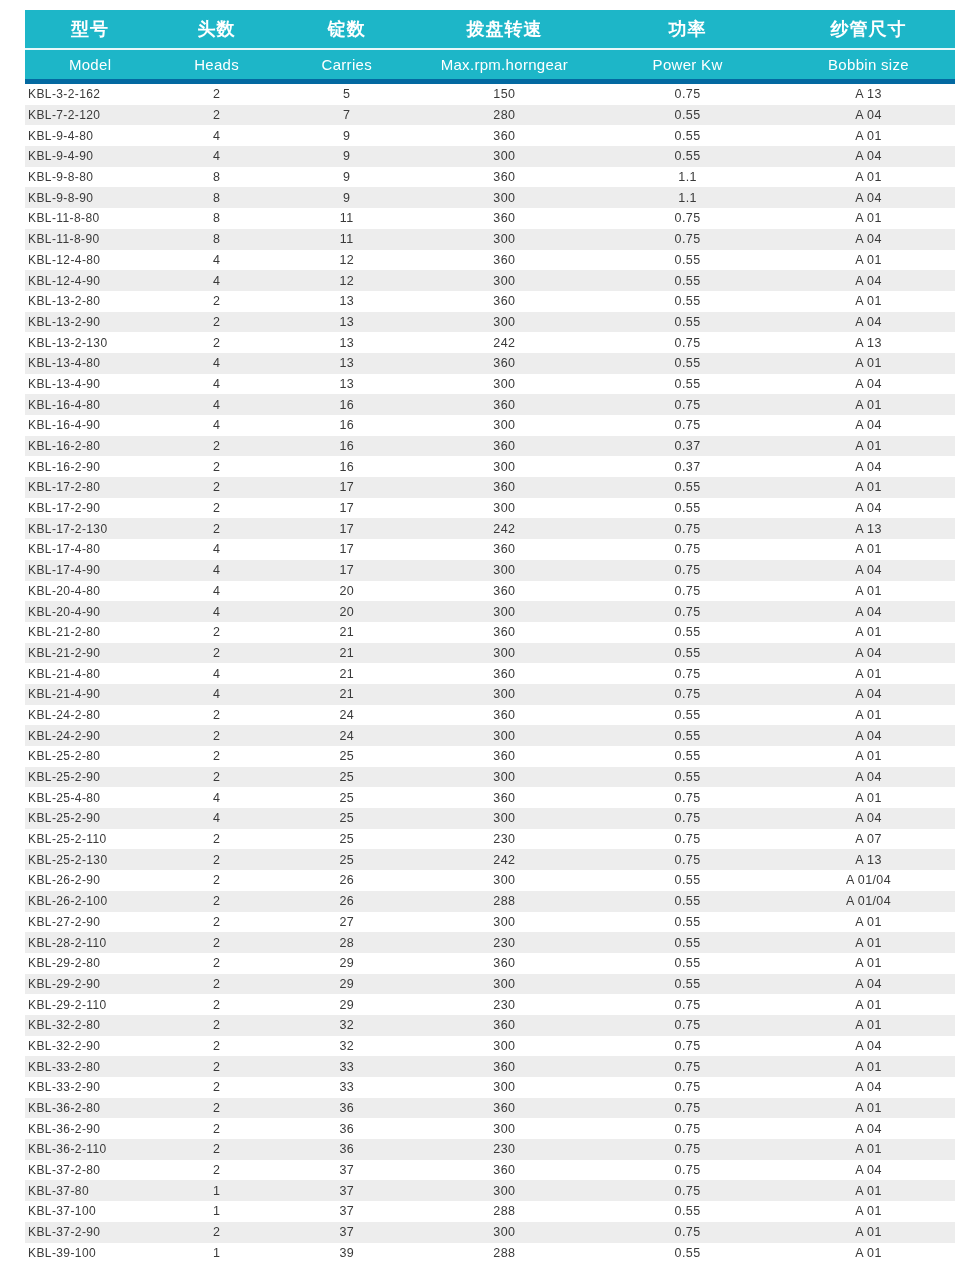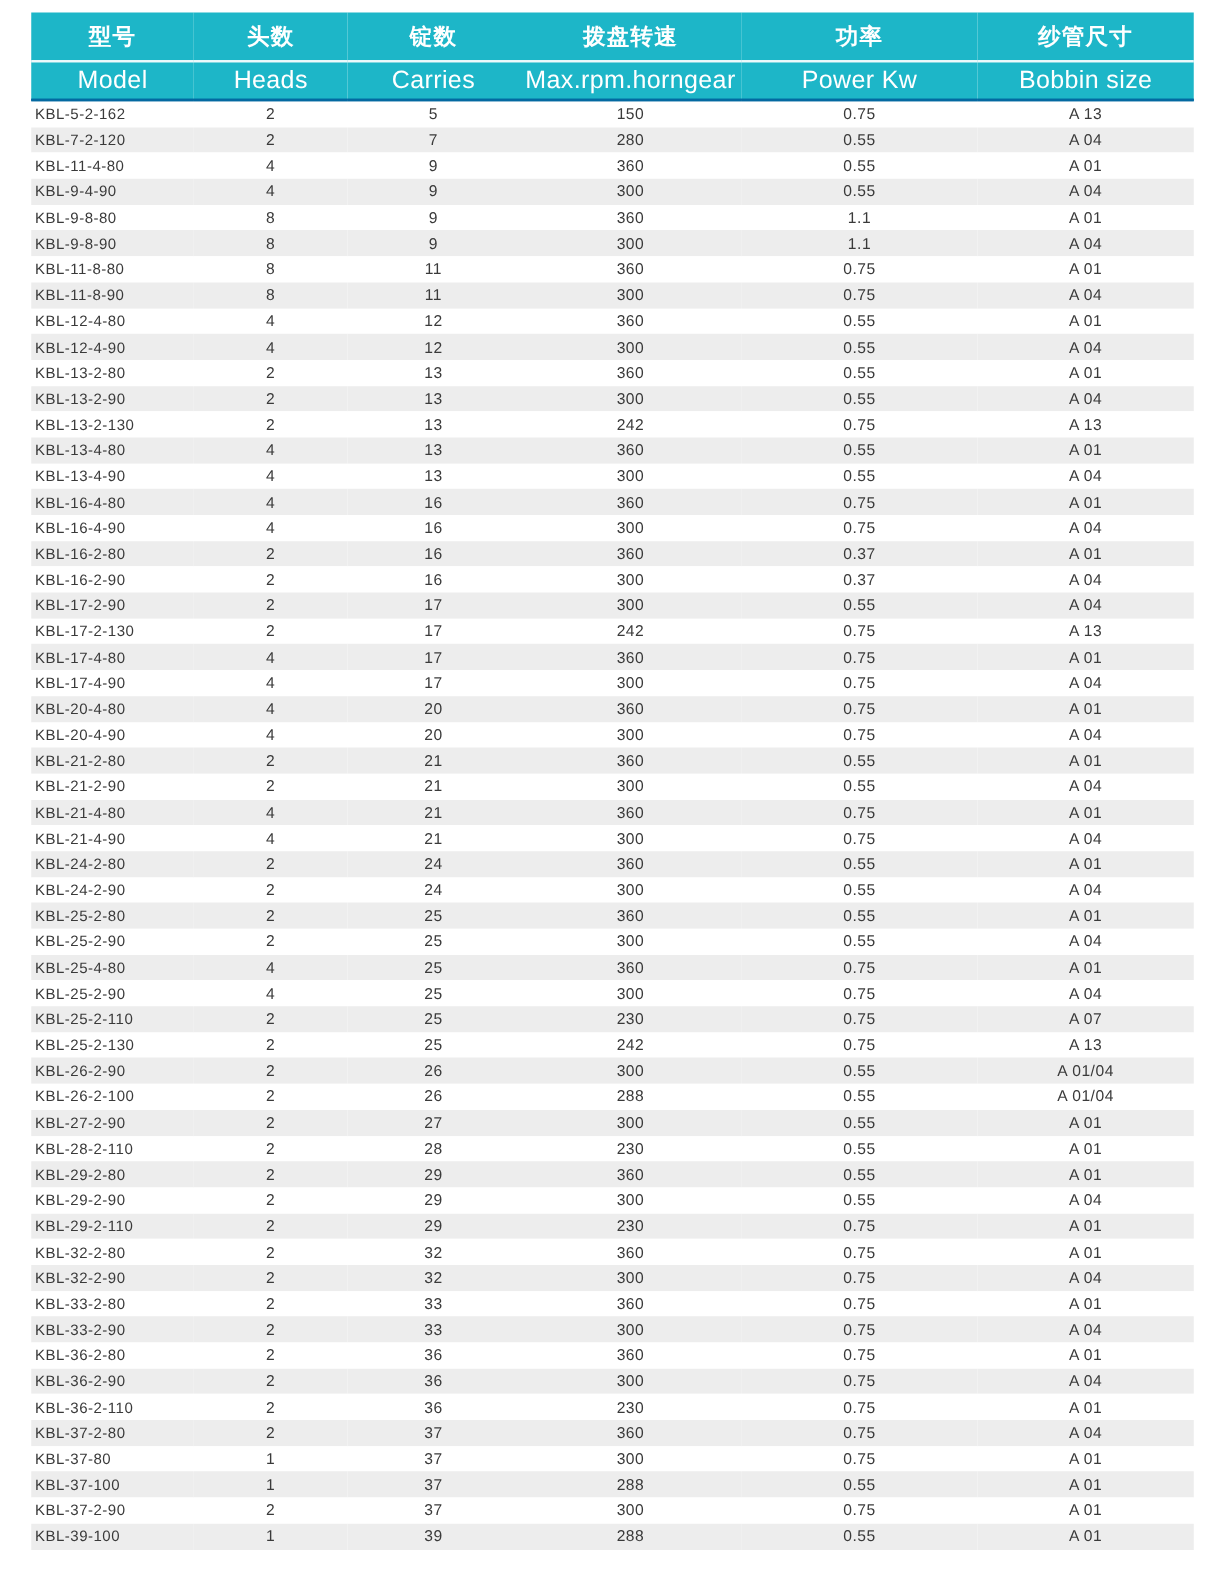--- a/index.html
+++ b/index.html
@@ -27,24 +27,24 @@
     margin: 0;
   }
   thead tr.hdr-zh th {
     height: 38px;
     font-size: 18px;
     font-weight: bold;
     letter-spacing: 1px;
   }
   thead tr.hdr-en th {
     height: 29px;
-    font-size: 20px;
+    font-size: 15px;
     font-weight: normal;
     border-top: 2px solid rgba(255,255,255,0.9);
-    border-bottom: 2px solid #0369a1;
+    border-bottom: 5px solid #0369a1;
     letter-spacing: 0.3px;
   }
   tbody td {
     height: 20.7px;
     padding: 0;
     font-size: 12.5px;
     color: #3a3a3a;
     text-align: center;
     letter-spacing: 0.4px;
     white-space: nowrap;
@@ -87,37 +87,37 @@
         <th>Model</th>
         <th>Heads</th>
         <th>Carries</th>
         <th>Max.rpm.horngear</th>
         <th>Power Kw</th>
         <th>Bobbin size</th>
       </tr>
     </thead>
     <tbody>
         <tr>
-          <td>KBL-5-2-162</td>
+          <td>KBL-3-2-162</td>
           <td>2</td>
           <td>5</td>
           <td>150</td>
           <td>0.75</td>
           <td>A 13</td>
         </tr>
         <tr>
           <td>KBL-7-2-120</td>
           <td>2</td>
           <td>7</td>
           <td>280</td>
           <td>0.55</td>
           <td>A 04</td>
         </tr>
         <tr>
-          <td>KBL-11-4-80</td>
+          <td>KBL-9-4-80</td>
           <td>4</td>
           <td>9</td>
           <td>360</td>
           <td>0.55</td>
           <td>A 01</td>
         </tr>
         <tr>
           <td>KBL-9-4-90</td>
           <td>4</td>
           <td>9</td>
@@ -237,20 +237,28 @@
           <td>0.37</td>
           <td>A 01</td>
         </tr>
         <tr>
           <td>KBL-16-2-90</td>
           <td>2</td>
           <td>16</td>
           <td>300</td>
           <td>0.37</td>
           <td>A 04</td>
+        </tr>
+        <tr>
+          <td>KBL-17-2-80</td>
+          <td>2</td>
+          <td>17</td>
+          <td>360</td>
+          <td>0.55</td>
+          <td>A 01</td>
         </tr>
         <tr>
           <td>KBL-17-2-90</td>
           <td>2</td>
           <td>17</td>
           <td>300</td>
           <td>0.55</td>
           <td>A 04</td>
         </tr>
         <tr>

